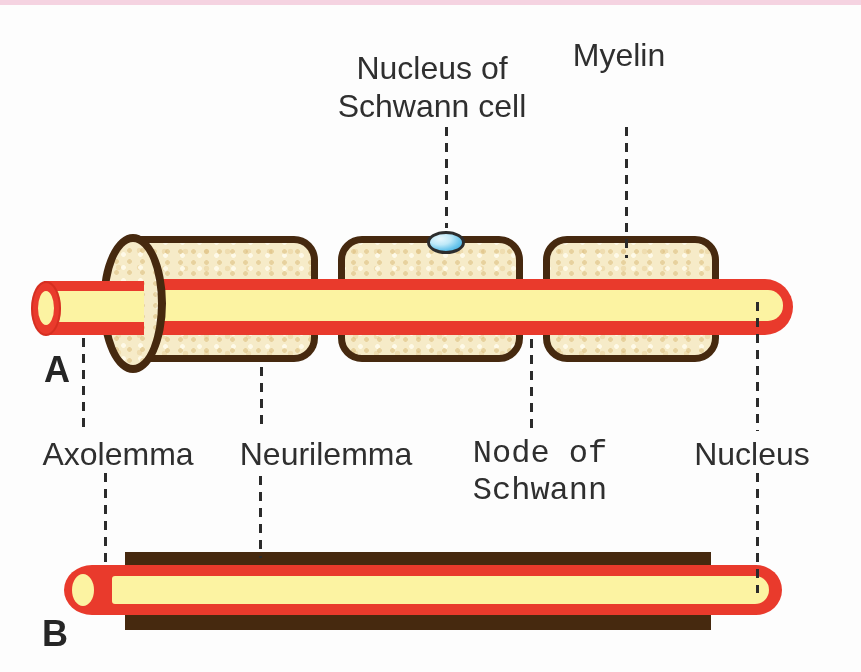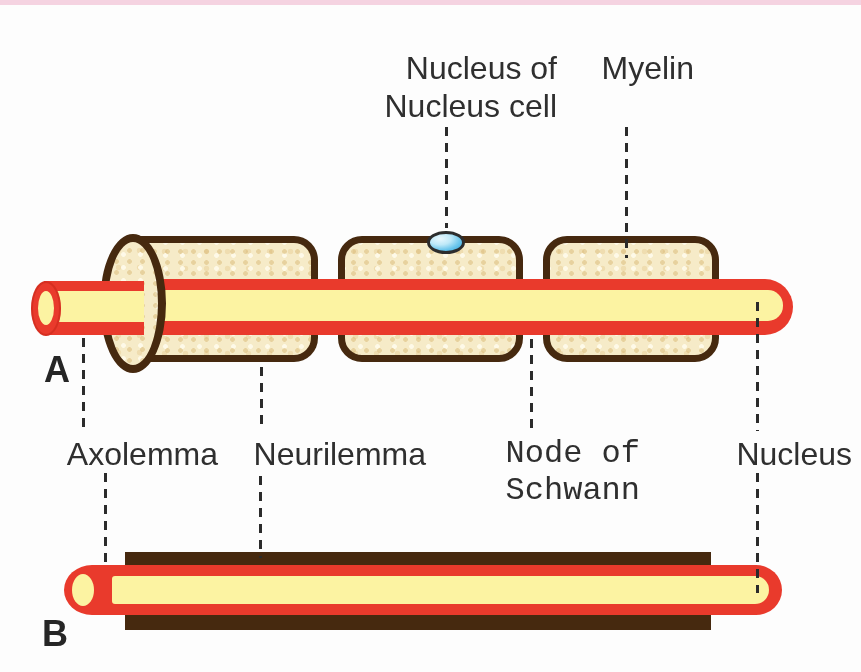--- a/index.html
+++ b/index.html
@@ -6,24 +6,24 @@
   .stage{
     position:relative;width:861px;height:672px;overflow:hidden;
     background:var(--background,#fdfdfd);
     font-family:"Liberation Sans","DejaVu Sans",sans-serif;
   }
   .top-band{position:absolute;left:0;top:0;width:861px;height:5px;background:var(--page-top-band,#f5d3e1);}
 
   
   .lbl{
     position:absolute;color:var(--label-text,#2f2f2f);
-    font-size:32px;line-height:38px;text-align:right;white-space:nowrap;
+    font-size:32px;line-height:38px;text-align:center;white-space:nowrap;
   }
   .lbl-nucleus{left:307px;top:49px;width:250px;}
-  .lbl-myelin{left:544px;top:49px;width:150px;}
+  .lbl-myelin{left:544px;top:36px;width:150px;}
   .lbl-axolemma{left:18px;top:435px;width:200px;}
   .lbl-neurilemma{left:226px;top:435px;width:200px;}
   .lbl-node{left:440px;top:435px;width:200px;line-height:37px;font-family:Liberation Mono, monospace;}
   .lbl-axoplasm{left:652px;top:435px;width:200px;}
   .marker{
     position:absolute;color:#262626;font-size:36px;font-weight:bold;line-height:36px;
   }
   .marker-a{left:44px;top:352px;}
   .marker-b{left:42px;top:616px;}
 
@@ -112,21 +112,21 @@
   .dash,.lbl,.marker{z-index:8;}
 </style>
 </head>
 <body>
 
 <div class="stage">
   <div class="top-band"></div>
 
   <div class="lbl lbl-nucleus">
     <div>Nucleus of</div>
-    <div>Nucleus cell</div>
+    <div>Schwann cell</div>
   </div>
   <div class="lbl lbl-myelin">
     <div>Myelin</div>
   </div>
 
   <div class="dash d-nucleus"></div>
   <div class="dash d-myelin"></div>
   <div class="dash d-axolemma-top"></div>
   <div class="dash d-axolemma-bot"></div>
   <div class="dash d-neurilemma-top"></div>

